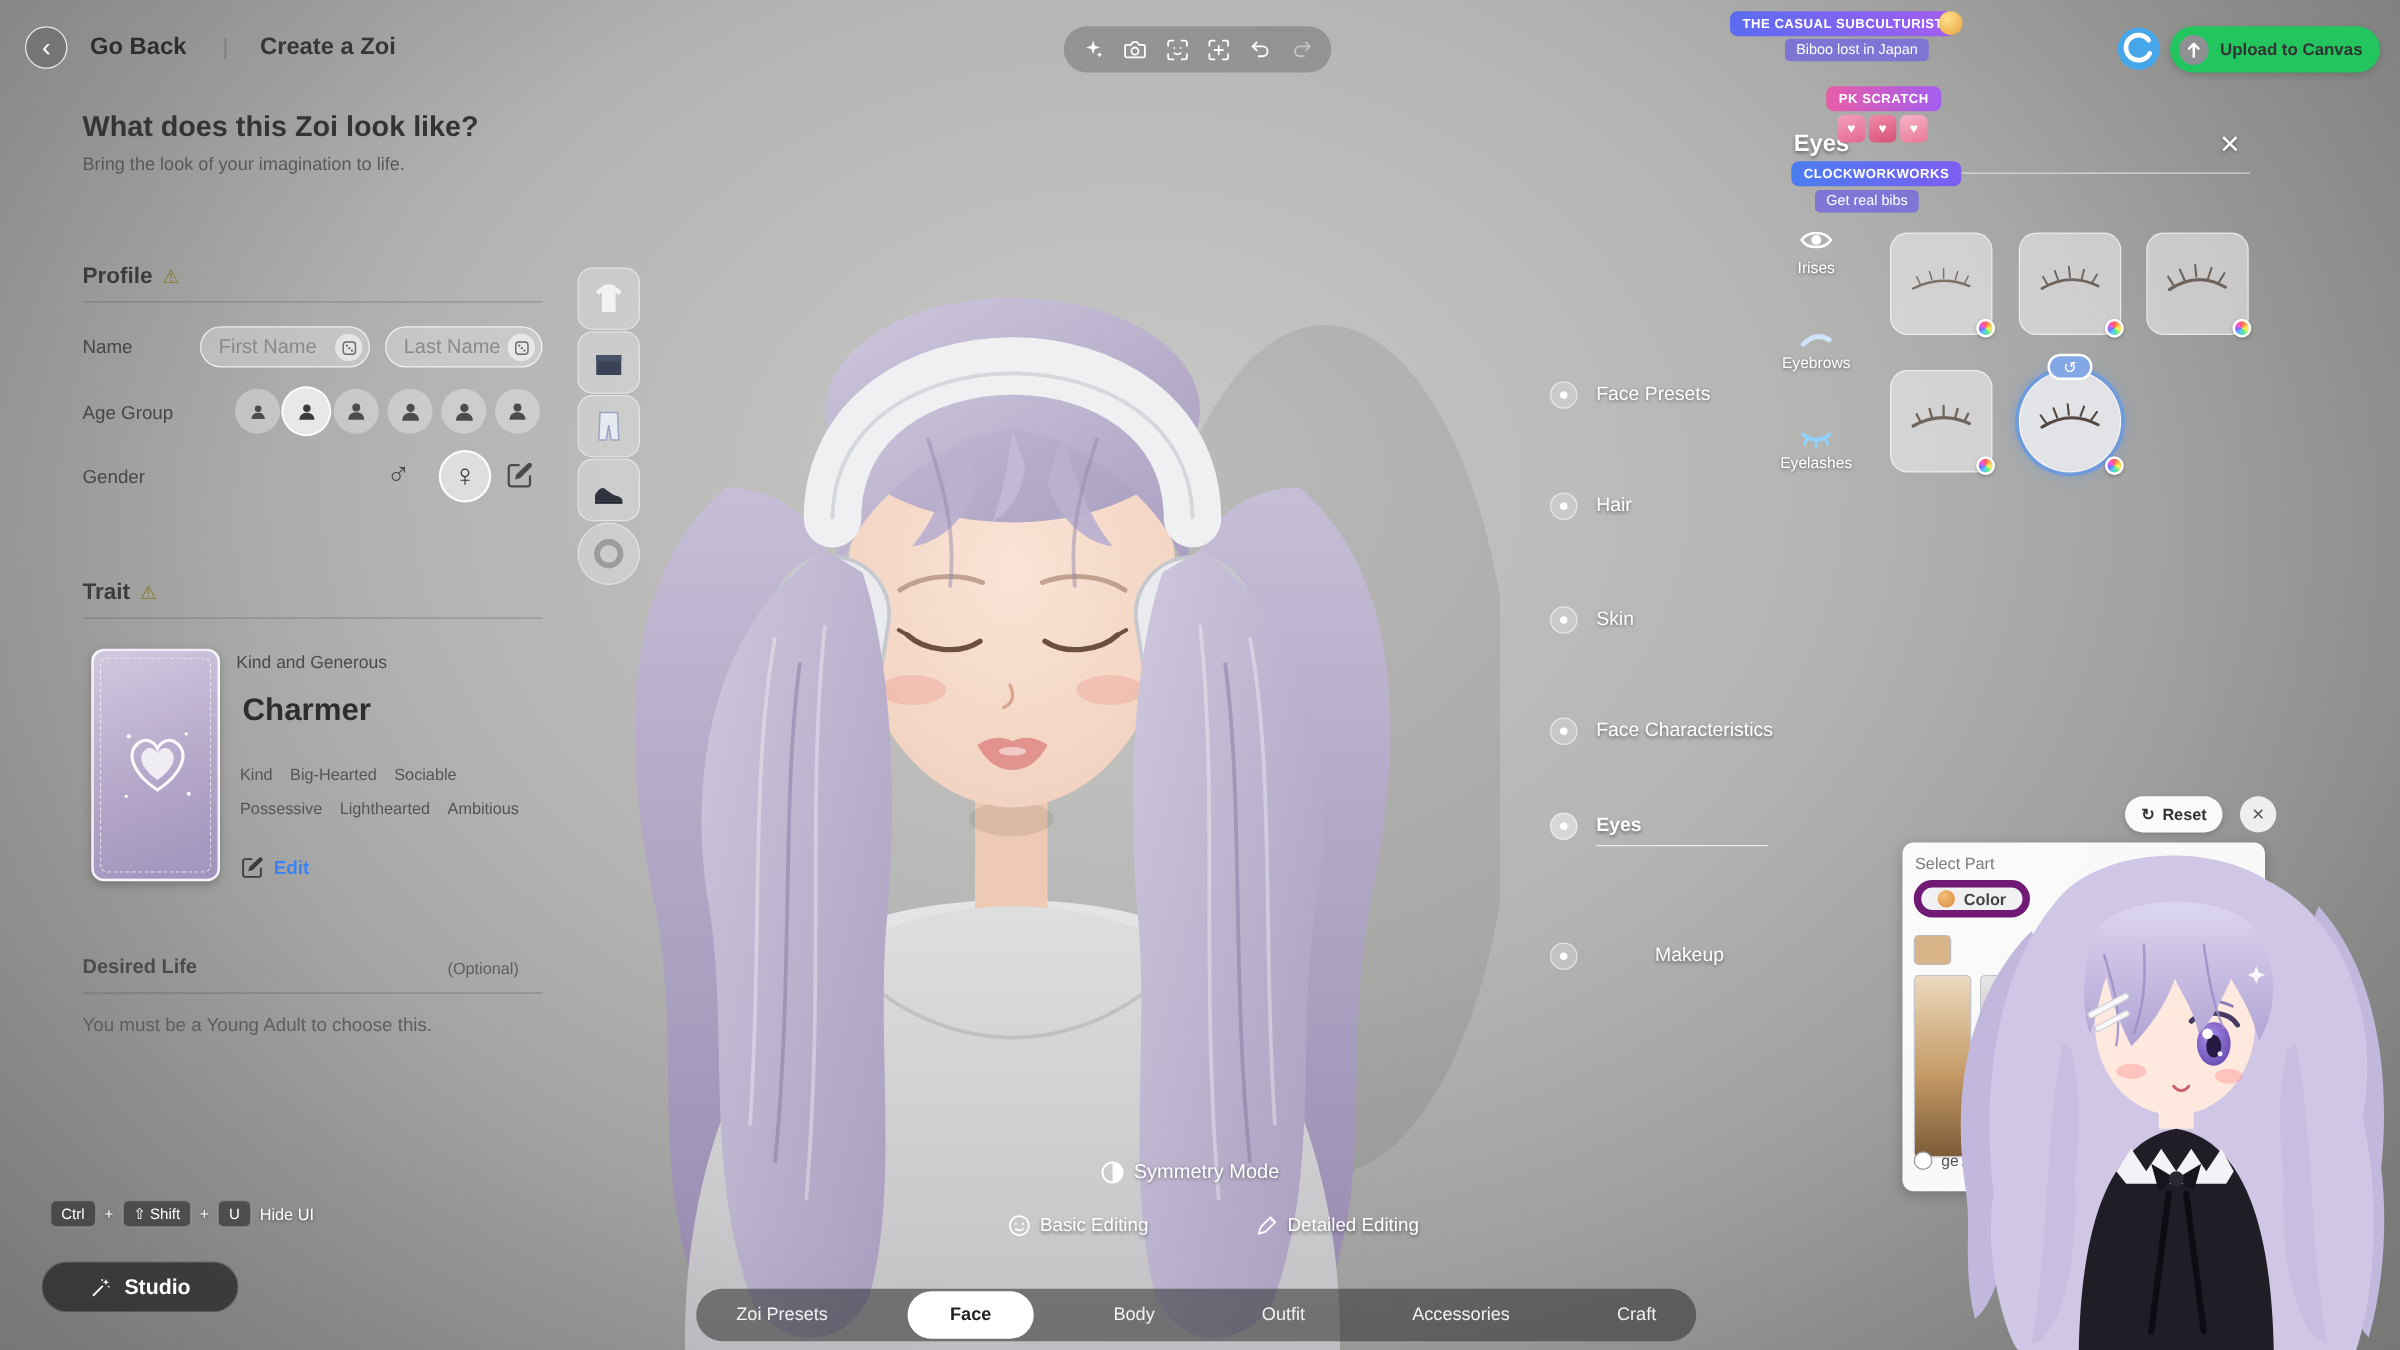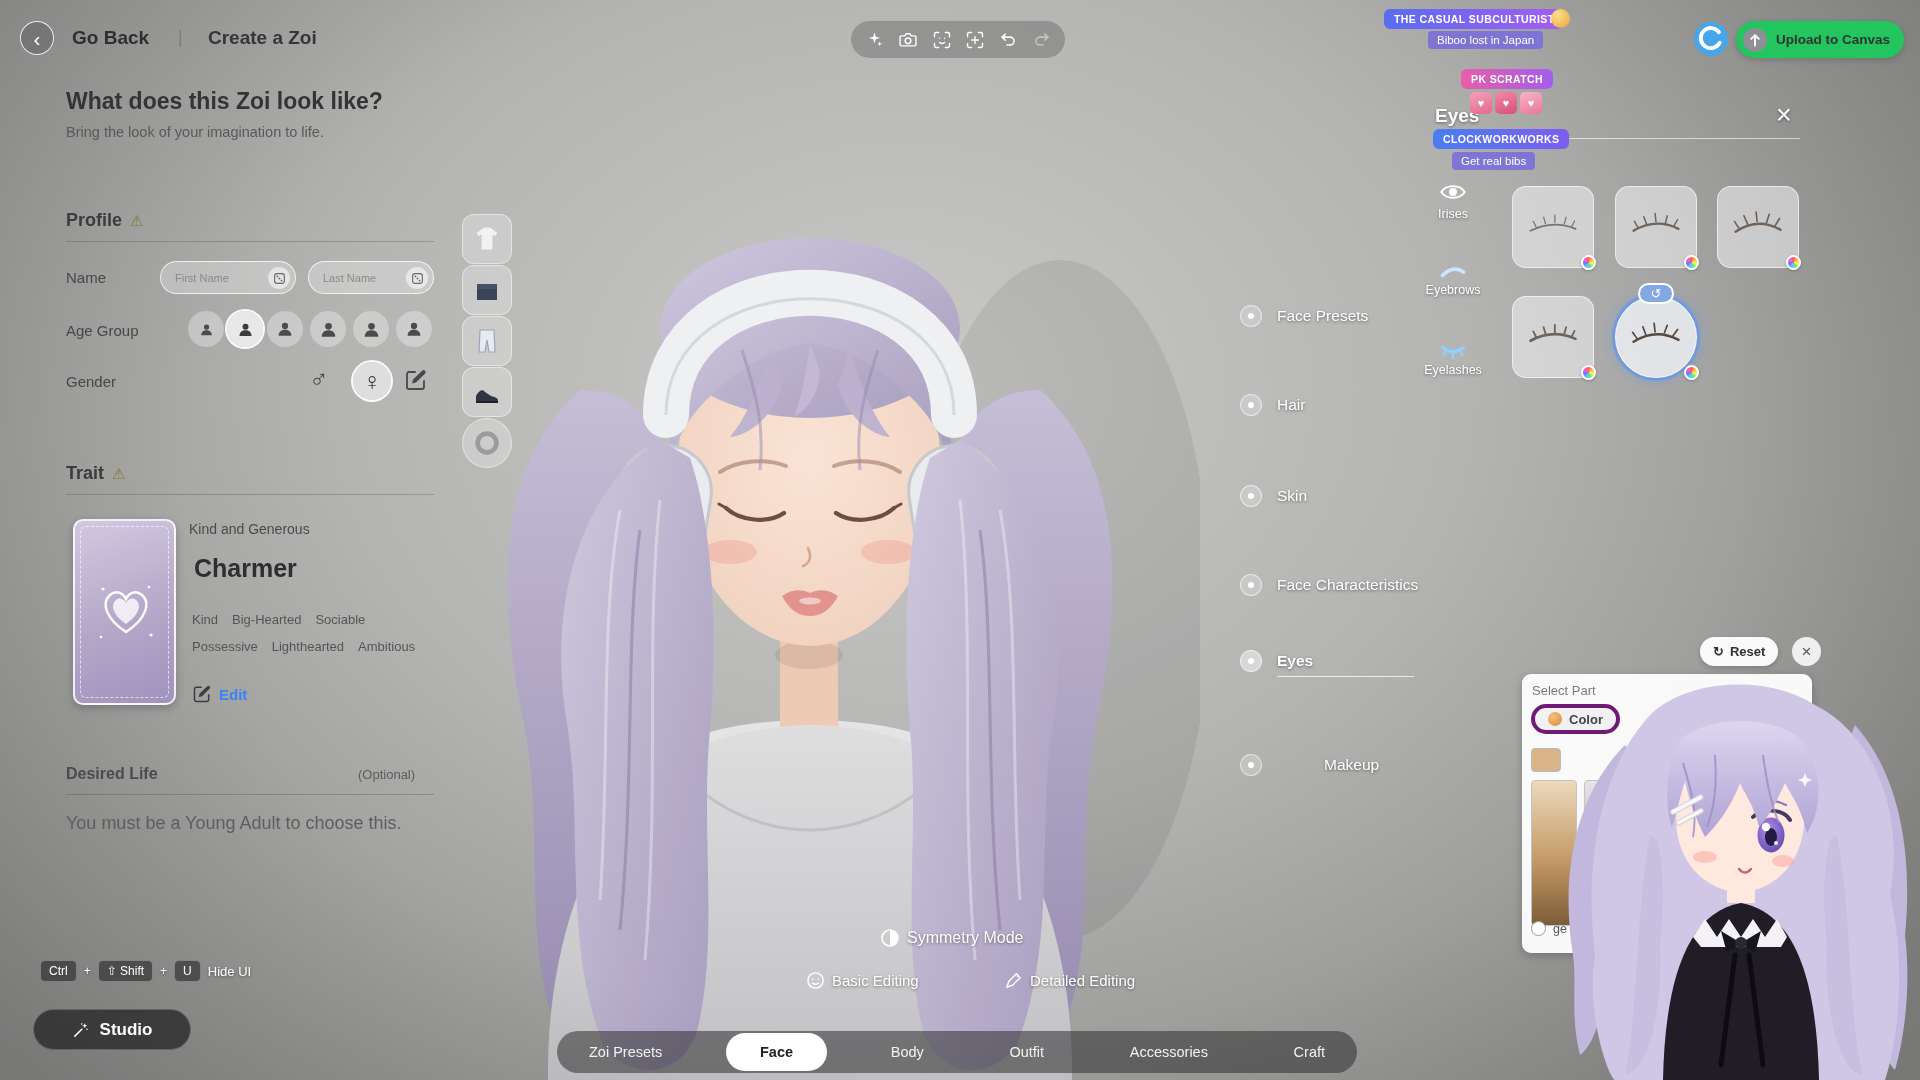--- a/index.html
+++ b/index.html
@@ -29,21 +29,21 @@
   .upload-btn{display:flex;align-items:center;gap:8px;background:#22c55e;border-radius:19px;padding:0 14px 0 6px;height:37px;box-shadow:0 2px 6px rgba(0,0,0,.18);z-index:5}
   .upload-btn span{font-size:13.5px;color:#333;font-weight:600}
 
   
   .lp-h{font-size:23px;font-weight:700;color:#343434;z-index:4}
   .lp-sub{font-size:14.5px;color:#595959;z-index:4}
   .sec-h{font-size:18px;font-weight:700;color:#3c3c3c;z-index:4;display:flex;align-items:center;gap:8px}
   .warn{color:#857b2a;font-size:15px;font-weight:400}
   .divider{height:1px;background:rgba(60,60,60,.28);z-index:4}
   .fld-label{font-size:15px;color:#474747;z-index:4}
-  .name-input{position:absolute;height:33px;border-radius:17px;border:1px solid rgba(255,255,255,.75);background:rgba(255,255,255,.28);padding:0 32px 0 14px;font-size:11px;color:#be185d;font-family:"Liberation Sans",sans-serif;outline:none;z-index:4}
+  .name-input{position:absolute;height:33px;border-radius:17px;border:1px solid rgba(255,255,255,.75);background:rgba(255,255,255,.28);padding:0 32px 0 14px;font-size:16px;color:#be185d;font-family:"Liberation Sans",sans-serif;outline:none;z-index:4}
   .name-input::placeholder{color:#8a8a8a}
   .dice{position:absolute;width:22px;height:22px;border-radius:50%;background:rgba(255,255,255,.55);display:flex;align-items:center;justify-content:center;z-index:5}
   .age-ic{position:absolute;width:36px;height:36px;border-radius:50%;background:rgba(255,255,255,.32);display:flex;align-items:center;justify-content:center;z-index:4}
   .age-ic.sel{background:rgba(255,255,255,.72);box-shadow:0 0 0 2px rgba(255,255,255,.95)}
   .gender{position:absolute;font-size:26px;color:#4a4a4a;z-index:4;line-height:1}
   .gender-ring{position:absolute;width:38px;height:38px;border-radius:50%;background:rgba(255,255,255,.55);box-shadow:0 0 0 2px rgba(255,255,255,.95);display:flex;align-items:center;justify-content:center;font-size:25px;color:#353535;z-index:4}
 
   .trait-card{position:absolute;width:103px;height:186px;border-radius:10px;background:linear-gradient(160deg,#d2c9e0 0%,#b4a7c9 55%,#a093bd 100%);border:2px solid rgba(255,255,255,.85);box-shadow:0 3px 8px rgba(0,0,0,.22);z-index:4}
   .trait-card::after{content:"";position:absolute;inset:5px;border:1px dashed rgba(255,255,255,.65);border-radius:6px}
   .tag-row{position:absolute;display:flex;gap:14px;font-size:13px;color:#555;z-index:4}
@@ -63,21 +63,21 @@
   .tile .dot-rainbow{position:absolute;right:-3px;bottom:-3px}
   .dot-rainbow{width:15px;height:15px;border-radius:50%;border:2px solid #fff;background:conic-gradient(#ff5a5a,#ffb84d,#f6f65c,#5ce88a,#58c8ff,#7a6cff,#ff5ad2,#ff5a5a);box-shadow:0 1px 3px rgba(0,0,0,.25)}
   .tile.sel{border-radius:50%;background:rgba(240,243,248,.8);box-shadow:0 0 0 3px #6f9bdd,0 0 14px rgba(110,155,220,.85)}
   .undo-badge{position:absolute;width:36px;height:21px;border-radius:11px;background:#84a8e4;border:2px solid #fff;color:#fff;display:flex;align-items:center;justify-content:center;font-size:13px;line-height:1;z-index:6}
 
   
   .reset-btn{position:absolute;display:flex;align-items:center;gap:6px;background:rgba(255,255,255,.95);border-radius:15px;height:29px;padding:0 13px;z-index:6;box-shadow:0 2px 5px rgba(0,0,0,.18)}
   .reset-btn span{font-size:13px;color:#333;font-weight:600}
   .panel-close{position:absolute;width:29px;height:29px;border-radius:50%;background:rgba(255,255,255,.85);display:flex;align-items:center;justify-content:center;color:#555;font-size:17px;z-index:6}
   .select-panel{position:absolute;background:rgba(255,255,255,.94);border-radius:9px;box-shadow:0 3px 10px rgba(0,0,0,.22);z-index:6}
-  .color-pill{position:absolute;display:flex;align-items:center;gap:7px;background:#f1f1f3;border:4px solid #701a75;border-radius:15px;height:30px;padding:0 13px;z-index:7}
+  .color-pill{position:absolute;display:flex;align-items:center;gap:7px;background:#f1f1f3;border:6px solid #701a75;border-radius:15px;height:30px;padding:0 13px;z-index:7}
   .color-pill span{font-size:13px;color:#444;font-weight:600}
   .orange-dot{width:14px;height:14px;border-radius:50%;background:radial-gradient(circle at 35% 30%,#f4c07a,#d98a3a)}
 
   
   .tabbar{position:absolute;display:flex;align-items:center;justify-content:space-between;background:rgba(48,48,48,.55);border-radius:21px;padding:0 10px;z-index:5}
   .tab{color:#f2f2f2;font-size:14.5px;padding:0 22px;height:42px;display:flex;align-items:center;white-space:nowrap}
   .tab.active{background:#fff;color:#222;border-radius:19px;height:38px;padding:0 34px;font-weight:700}
   .mode-row{position:absolute;display:flex;align-items:center;gap:7px;z-index:5}
   .mode-row span{font-size:15px}
   .keycap{background:rgba(40,40,40,.62);border:1px solid rgba(255,255,255,.3);border-radius:5px;color:#fff;font-size:12px;padding:3px 8px;line-height:1.2;white-space:nowrap}
@@ -353,21 +353,21 @@
   <svg width="20" height="20" viewBox="0 0 24 24" fill="none" stroke="#3c3c3c" stroke-width="1.8" stroke-linecap="round">
       <path d="M11 4 H5 a2 2 0 0 0 -2 2 v13 a2 2 0 0 0 2 2 h13 a2 2 0 0 0 2 -2 v-6"></path>
       <path d="M18.4 2.6 a2 2 0 0 1 2.8 2.8 L12 14.6 L8 15.6 L9 11.6 Z" fill="#3c3c3c" stroke="none"></path>
     </svg>
   <span>Edit</span>
 </div>
 
 <div class="abs" style="left:66px;top:765px;font-size:16px;font-weight:700;color:#4b4b4b;z-index:4">Desired Life</div>
 <div class="abs" style="left:358px;top:767px;font-size:13px;color:#5d5d5d;z-index:4">(Optional)</div>
 <div class="abs divider" style="left:66px;top:794px;width:368px"></div>
-<div class="abs" style="left:66px;top:810px;width:352px;font-size:18px;line-height:1.45;color:#5e5e5e;z-index:4">You must be a Young Adult to choose this.</div>
+<div class="abs" style="left:66px;top:810px;width:352px;font-size:15px;line-height:1.45;color:#5e5e5e;z-index:4">You must be a Young Adult to choose this.</div>
 
 <div class="cloth" style="top:214px">
     <svg width="32" height="32" viewBox="0 0 32 32">
       <path d="M10 6 L13 4 h6 L22 6 L27 10 L24 14 L22 12 V27 H10 V12 L8 14 L5 10 Z" fill="#f2f2f2" stroke="#c8c8c8" stroke-width="1"></path>
     </svg>
   </div>
 <div class="cloth" style="top:265px">
     <svg width="32" height="32" viewBox="0 0 32 32">
       <path d="M6 10 h20 v16 H6 Z" fill="#3a4456"></path>
       <path d="M6 10 h20 v5 H6 Z" fill="#46526a"></path>

